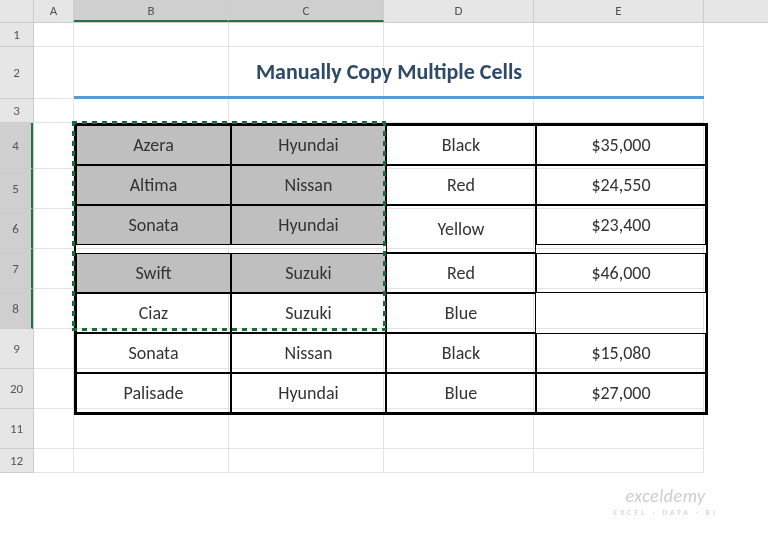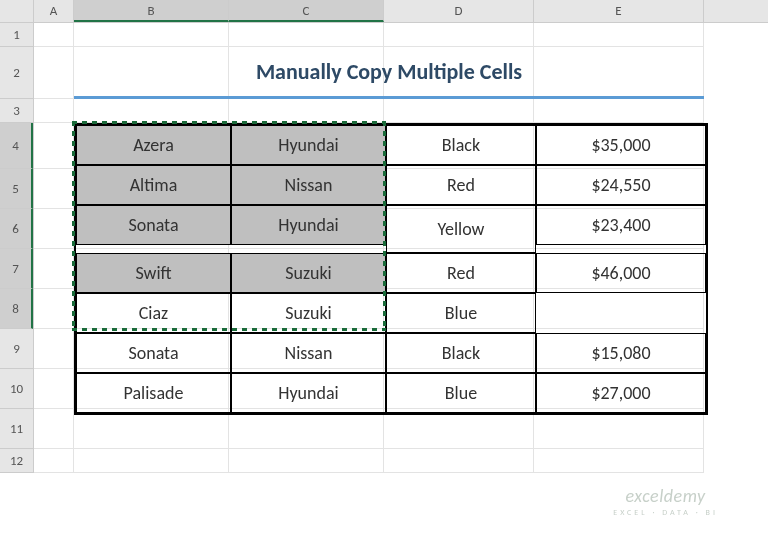--- a/index.html
+++ b/index.html
@@ -145,21 +145,21 @@
     <div class="row-headers">
       <div class="row-head" style="height:24px">1</div>
       <div class="row-head" style="height:52px">2</div>
       <div class="row-head" style="height:24px">3</div>
       <div class="row-head sel" style="height:46px">4</div>
       <div class="row-head sel" style="height:40px">5</div>
       <div class="row-head sel" style="height:40px">6</div>
       <div class="row-head sel" style="height:40px">7</div>
       <div class="row-head sel" style="height:40px">8</div>
       <div class="row-head" style="height:40px">9</div>
-      <div class="row-head" style="height:40px">10</div>
+      <div class="row-head" style="height:40px">20</div>
       <div class="row-head" style="height:40px">11</div>
       <div class="row-head" style="height:24px">12</div>
     </div>
 
     <div class="grid">
 
       <div class="gridrow">
           <div class="cell" style="width:40px;height:24px"></div>
           <div class="cell" style="width:155px;height:24px"></div>
           <div class="cell" style="width:155px;height:24px"></div>

